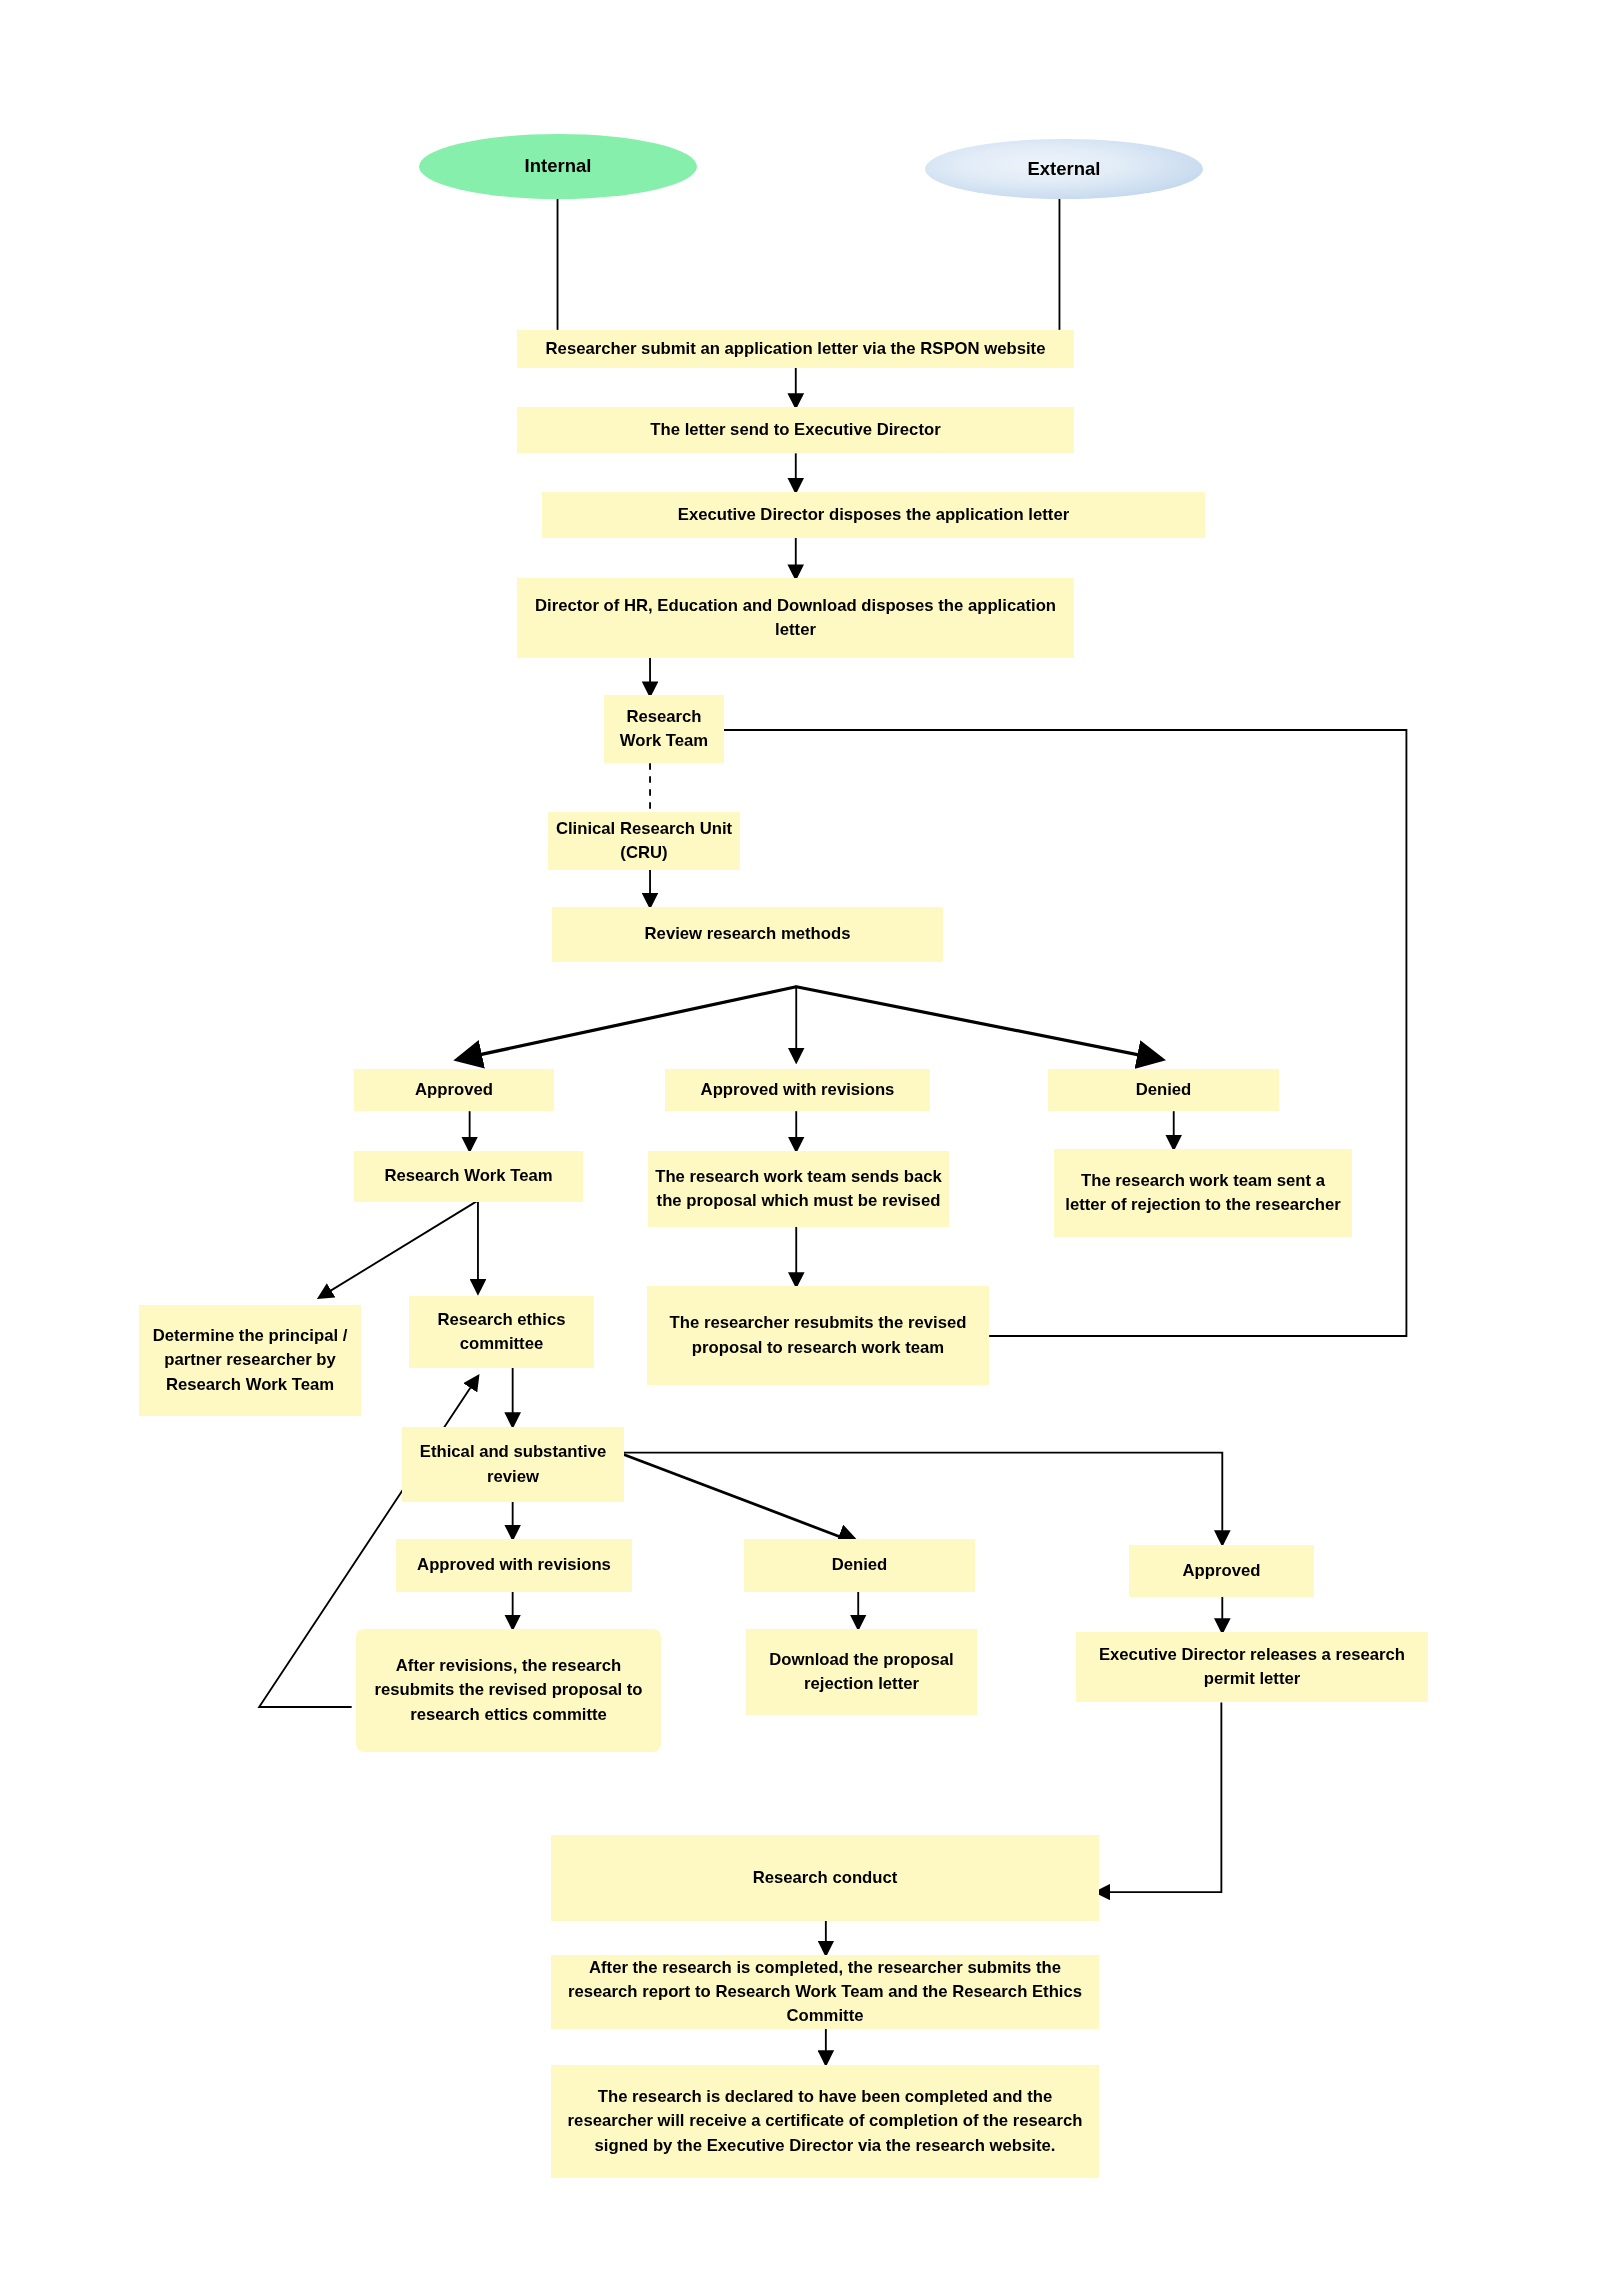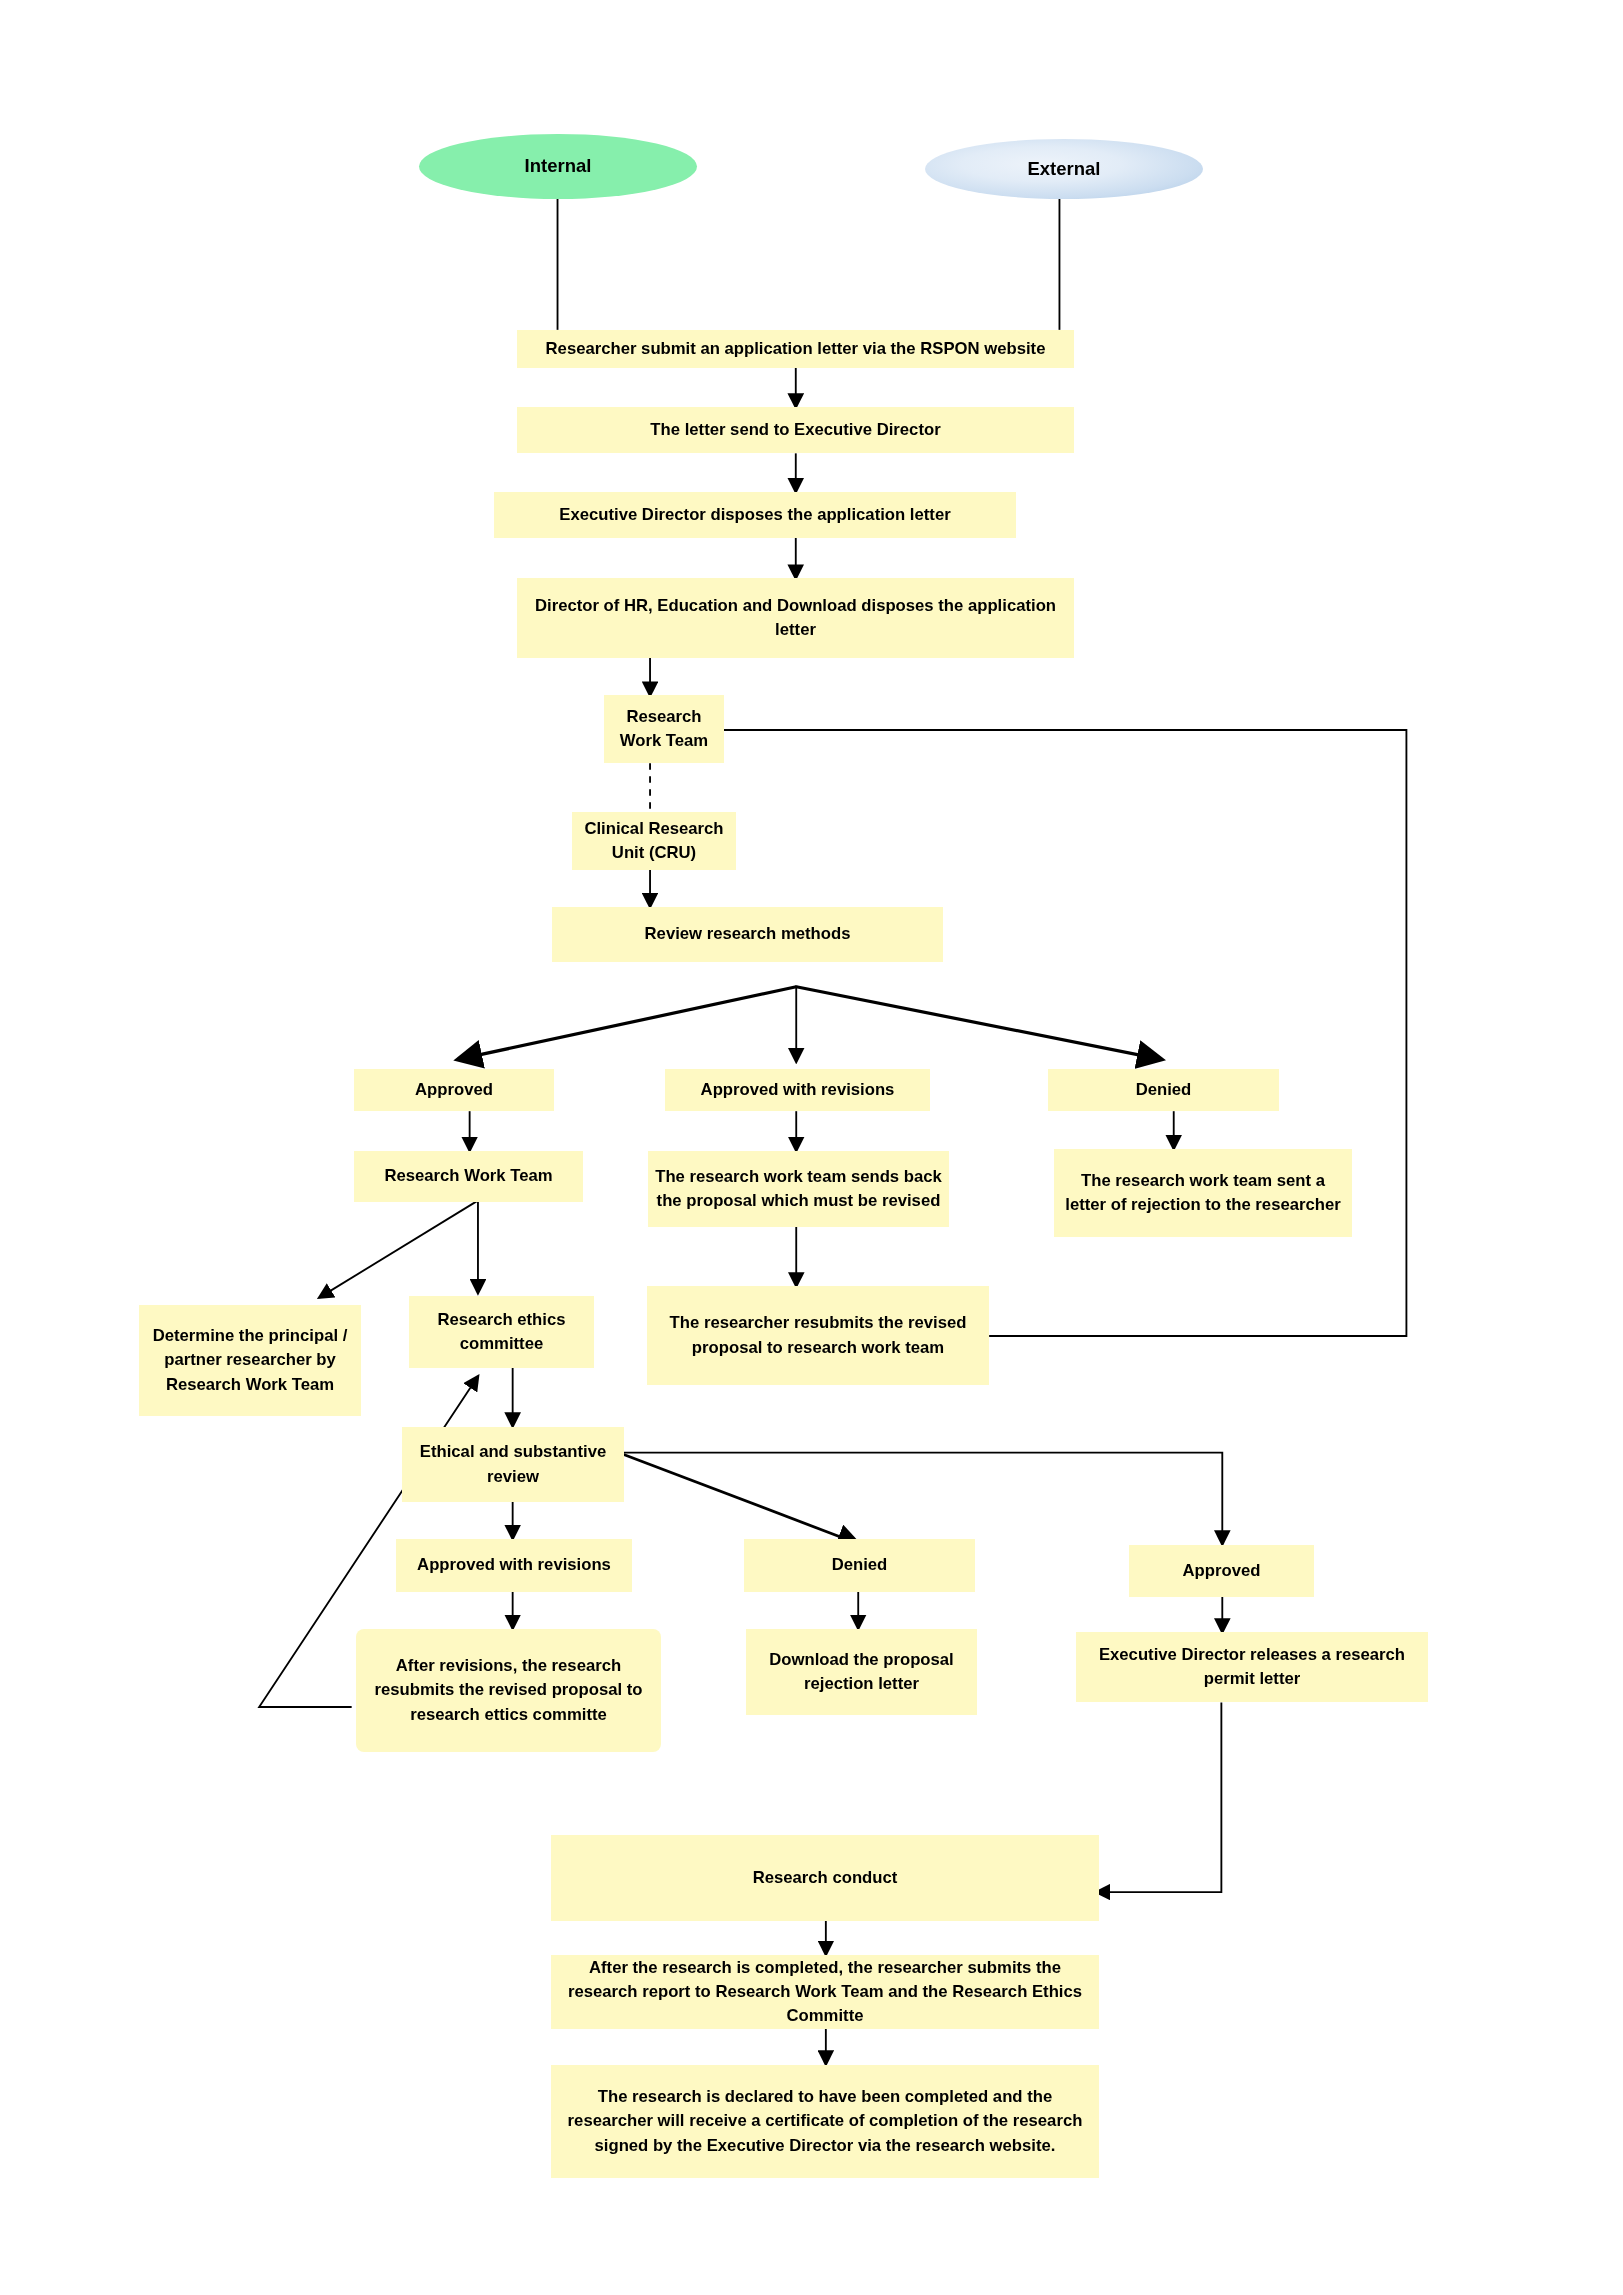--- a/index.html
+++ b/index.html
@@ -129,27 +129,27 @@
   </svg>
 
   <div class="node ellipse-green t40" style="left:419px; top:134px; width:278px; height:65px;">Internal</div>
 
   <div class="node ellipse-blue t40" style="left:925px; top:139px; width:278px; height:60px;">External</div>
 
   <div class="node box t36" style="left:517px; top:330px; width:557px; height:38px;">Researcher submit an application letter via the RSPON website</div>
 
   <div class="node box t36" style="left:517px; top:407px; width:557px; height:46px;">The letter send to Executive Director</div>
 
-  <div class="node box t36" style="left:494px; top:492px; width:522px; height:46px;">Executive Director disposes the application letter</div>
+  <div class="node box t36" style="left:542px; top:492px; width:663px; height:46px;">Executive Director disposes the application letter</div>
 
   <div class="node box t36" style="left:517px; top:578px; width:557px; height:80px;">Director of HR, Education and Download disposes the application letter</div>
 
   <div class="node box t36" style="left:694px; top:695px; width:0px; height:68px; width:120px; left:604px;">Research Work Team</div>
 
-  <div class="node box t36" style="left:572px; top:812px; width:164px; height:58px;">Clinical Research Unit (CRU)</div>
+  <div class="node box t36" style="left:548px; top:812px; width:192px; height:58px;">Clinical Research Unit (CRU)</div>
 
   <div class="node box t36" style="left:552px; top:907px; width:391px; height:55px;">Review research methods</div>
 
   <div class="node box t36" style="left:354px; top:1069px; width:200px; height:42px;">Approved</div>
 
   <div class="node box t36" style="left:665px; top:1069px; width:265px; height:42px;">Approved with revisions</div>
 
   <div class="node box t36" style="left:1048px; top:1069px; width:231px; height:42px;">Denied</div>
 
   <div class="node box t36" style="left:354px; top:1151px; width:229px; height:51px;">Research Work Team</div>

